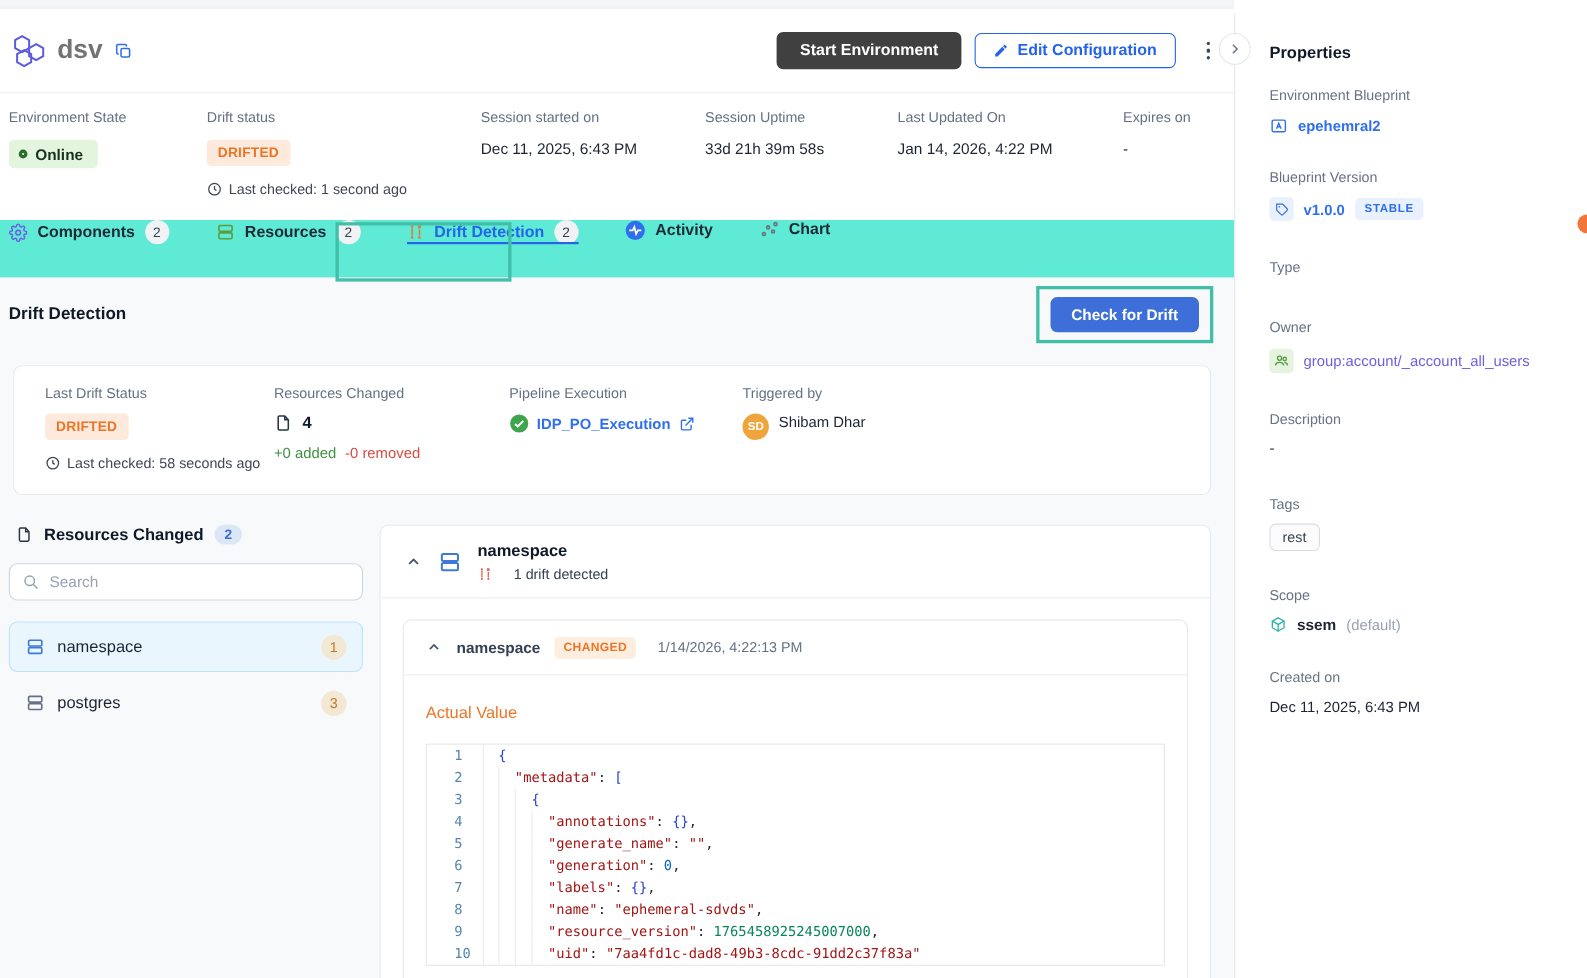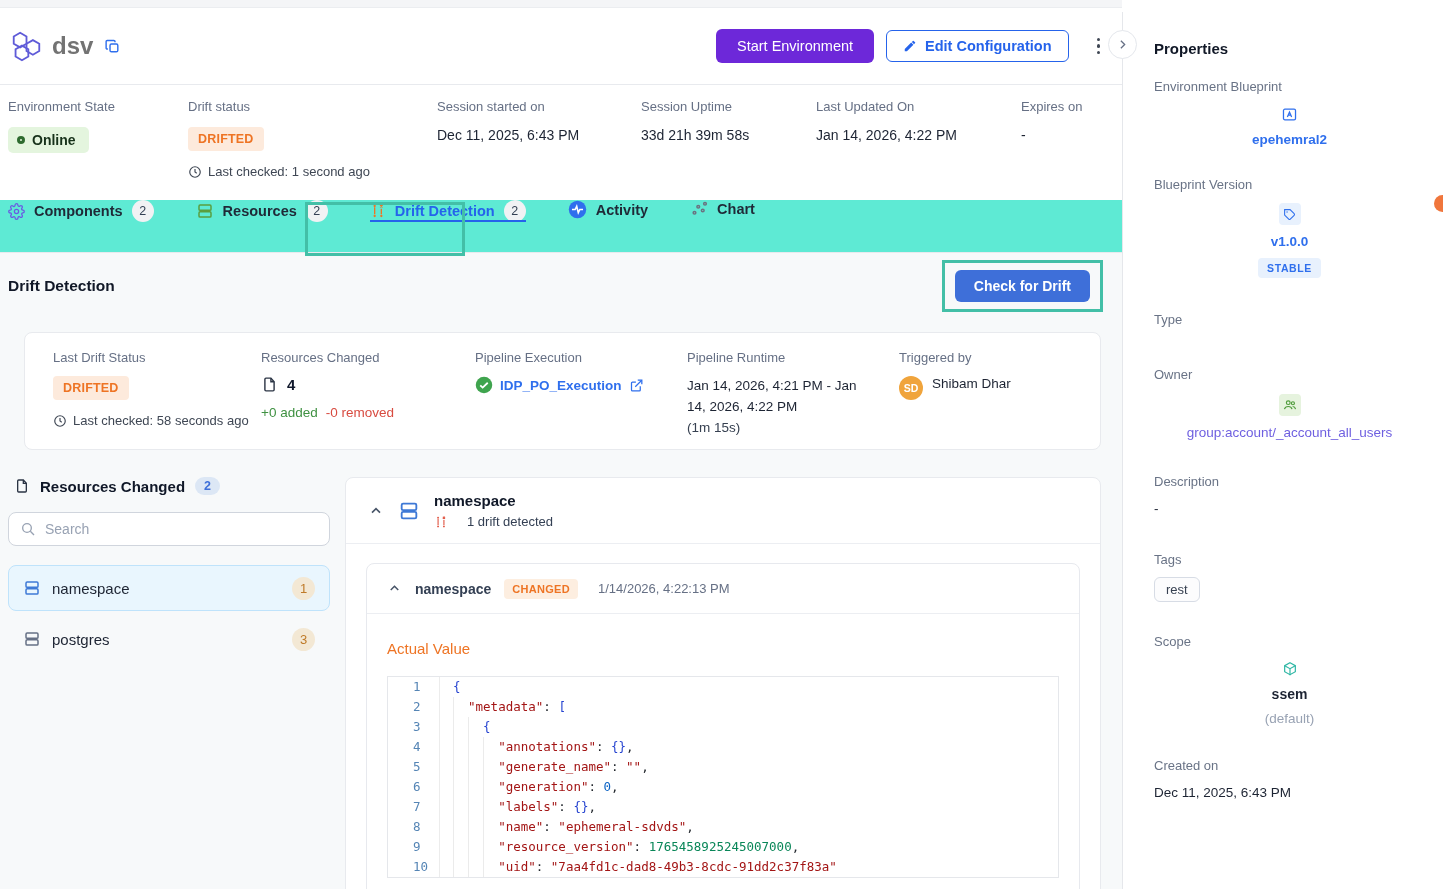--- a/index.html
+++ b/index.html
@@ -6,21 +6,21 @@
   html,body { font-family:"Liberation Sans", sans-serif; background:#fff; }
   .page { position:relative; width:1443px; height:889px; overflow:hidden; background:#fff; color:#1d2433; }
 
   
   .main { position:absolute; left:0; top:0; width:1122px; height:889px; }
   .topstrip { height:8px; background:#f4f5f7; border-bottom:1px solid #ebedf0; }
   .header { height:77px; display:flex; align-items:center; padding:0 18px 0 10px; border-bottom:1px solid #e8eaee; background:#fff; }
   .title { font-size:24px; font-weight:bold; color:#737373; margin-left:9px; }
   .copy-btn { margin-left:11px; background:none; border:none; cursor:pointer; display:flex; }
   .spacer { flex:1; }
-  .btn-start { background:#6d28d9; color:#fff; font-weight:normal; font-size:14.5px; border:none; border-radius:6px; padding:9px 21px;text-align:right; }
+  .btn-start { background:#404040; color:#fff; font-weight:bold; font-size:14.5px; border:none; border-radius:6px; padding:9px 21px;text-align:right; }
   .btn-edit { margin-left:12px; background:#fff; color:#2563eb; font-weight:bold; font-size:14.5px; border:1.5px solid #2563eb; border-radius:6px; padding:7px 16px; display:flex; align-items:center; gap:8px; }
   .kebab { margin-left:24px; display:flex; flex-direction:column; gap:3px; background:none; border:none; padding:4px; }
   .kebab i { width:3.5px; height:3.5px; border-radius:50%; background:#3f4754; }
 
   
   .statusrow { position:relative; height:115px; background:#fff; }
   .scol { position:absolute; top:14px; }
   .slabel { font-size:13px; color:#667085; }
   .sval { margin-top:13px; font-size:14px; color:#1d2433; }
   .badge-online { display:inline-flex; align-items:center; gap:7px; background:#e4f5de; border-radius:5px; padding:5px 13px 5px 9px; color:#17321a; font-weight:bold; font-size:14px; }
@@ -37,21 +37,21 @@
   .tcount { width:22px; height:22px; border-radius:50%; background:#f1f2f4; color:#344054; font-size:12.5px; display:flex; align-items:center; justify-content:center; }
 
   
   .content { height:636px; background:#f7f9fa; }
   .section-head { height:66px; display:flex; align-items:center; justify-content:space-between; padding-left:8px; padding-right:19px; }
   .section-title { font-size:15.5px; font-weight:bold; color:#111827; }
   .anno { border:3px solid #43bfa7; padding:7px 10px; background:transparent; }
   .anno-tab { position:absolute; left:305px; top:202px; width:160px; height:54px; border:3px solid #43bfa7; pointer-events:none; z-index:6; }
   .btn-check { background:#3e6fd9; color:#fff; font-weight:bold; font-size:14px; border:none; border-radius:6px; padding:8px 19px; }
 
-  .summary-card { margin:13px 21px 0 24px; height:118px; background:#fff; border:1px solid #e8eaee; border-radius:8px; display:flex; padding:17px 0 0 28px; }
+  .summary-card { margin:13px 21px 0 12px; height:118px; background:#fff; border:1px solid #e8eaee; border-radius:8px; display:flex; padding:17px 0 0 28px; }
   .sumcol { } .w1{width:208px}.w2{width:214px}.w3{width:212px}.w4{width:212px}
   .sumlabel { font-size:13px; color:#667085; margin-bottom:11px; }
   .added { color:#3f9142; font-size:13.5px; } .removed { color:#d84b40; font-size:13.5px; margin-left:8px;text-align:right; }
   .rc-count-row { display:flex; align-items:center; gap:9px; font-size:15px; font-weight:600; color:#10182b; margin-bottom:10px; }
   .pipe-link { display:flex; align-items:center; gap:7px; font-size:13.5px; font-weight:600; color:#2f6fed; cursor:pointer; }
   .runtime { font-size:13.5px; color:#1d2433; width:185px; line-height:1.55; }
   .duration { font-size:13.5px; color:#374151; margin-top:2px; }
   .trig { display:flex; align-items:flex-start; gap:9px; }
   .avatar { width:24px; height:24px; border-radius:50%; background:#f0a43c; color:#fff; font-size:10.5px; font-weight:bold; display:flex; align-items:center; justify-content:center; }
   .trigname { font-size:13.5px; color:#1d2433; }
@@ -88,21 +88,21 @@
   .ln { flex:none; width:52px; padding-left:25px; color:#5585b5; border-right:1px solid #ececec; }
   .lc { flex:1; white-space:pre; padding-left:13px; color:#24292f; }
   .g { display:inline-block; width:2ch; border-left:1px solid #ebebeb; height:20px; vertical-align:top; }
   .tk-k,.tk-s { color:#a31515; } .tk-b { color:#2543d0; } .tk-n { color:#098658; } .tk-z { color:#0b63c5; } .tk-p { color:#24292f; }
 
   
   .sidebar { position:absolute; left:1122px; top:12px; width:321px; height:889px; background:#fff; border-left:1px solid #e5e7eb; padding:28px 18px 0 31px; }
   .props-title { font-size:15px; font-weight:bold; color:#111827; }
   .plabel { font-size:13px; color:#697386; }
   .pvalue { font-size:13.5px; color:#1d2433; }
-  .vrow { display:flex; align-items:center; gap:9px;flex-direction:column; }
+  .vrow { display:flex; align-items:center; gap:9px; }
   .sqico { width:22px; height:22px; border-radius:4px; display:flex; align-items:center; justify-content:center; }
   .bg-blue { background:#e8f1fd; } .bg-green { background:#e6f3de; }
   .link-blue { color:#2f6fed; font-weight:600; font-size:13.5px; cursor:pointer; }
   .link-purple { color:#6e5fe0; font-size:13.5px; cursor:pointer; }
   .stable { background:#e8f1fd; color:#2f6fed; font-size:10.5px; font-weight:bold; letter-spacing:.6px; padding:4px 9px; border-radius:4px; }
   .chip { display:inline-block; border:1px solid #d7dce5; border-radius:6px; padding:4px 11px; font-size:13px; color:#374151; background:#fcfcfd; }
   .scope-name { font-size:14px; font-weight:600; color:#1d2433; } .scope-def { font-size:13.5px; color:#98a2b3; }
   .mt22{margin-top:22px}.mt12{margin-top:12px}.mt11{margin-top:11px}.mt30{margin-top:30px}.mt32{margin-top:32px}.mt34{margin-top:34px}.mt40{margin-top:40px}.mt36{margin-top:36px}.mt10{margin-top:10px}
 
   .panel-toggle { position:absolute; left:1108px; top:30px; width:29px; height:29px; border-radius:50%; background:#fff; border:1px solid #e4e7ec; display:flex; align-items:center; justify-content:center; z-index:5; cursor:pointer; }
@@ -291,25 +291,20 @@
               </span>
             <span>IDP_PO_Execution</span>
             <span style="display:flex">
                 <svg viewBox="0 0 24 24" width="15" height="15" fill="none" stroke="#2f6fed" stroke-width="2">
                   <path d="M18 13v6a1.5 1.5 0 0 1-1.5 1.5h-11A1.5 1.5 0 0 1 4 19V8a1.5 1.5 0 0 1 1.5-1.5H11"></path>
                   <path d="M14 3.5h6.5V10"></path>
                   <path d="M10 14L20 4"></path>
                 </svg>
               </span>
           </div>
-        </div>
-        <div class="sumcol w4">
-          <div class="sumlabel">Pipeline Runtime</div>
-          <div class="runtime">Jan 14, 2026, 4:21 PM - Jan 14, 2026, 4:22 PM</div>
-          <div class="duration">(1m 15s)</div>
         </div>
         <div class="sumcol">
           <div class="sumlabel">Triggered by</div>
           <div class="trig">
             <span class="avatar">SD</span>
             <span class="trigname">Shibam Dhar</span>
           </div>
         </div>
       </div>
 

